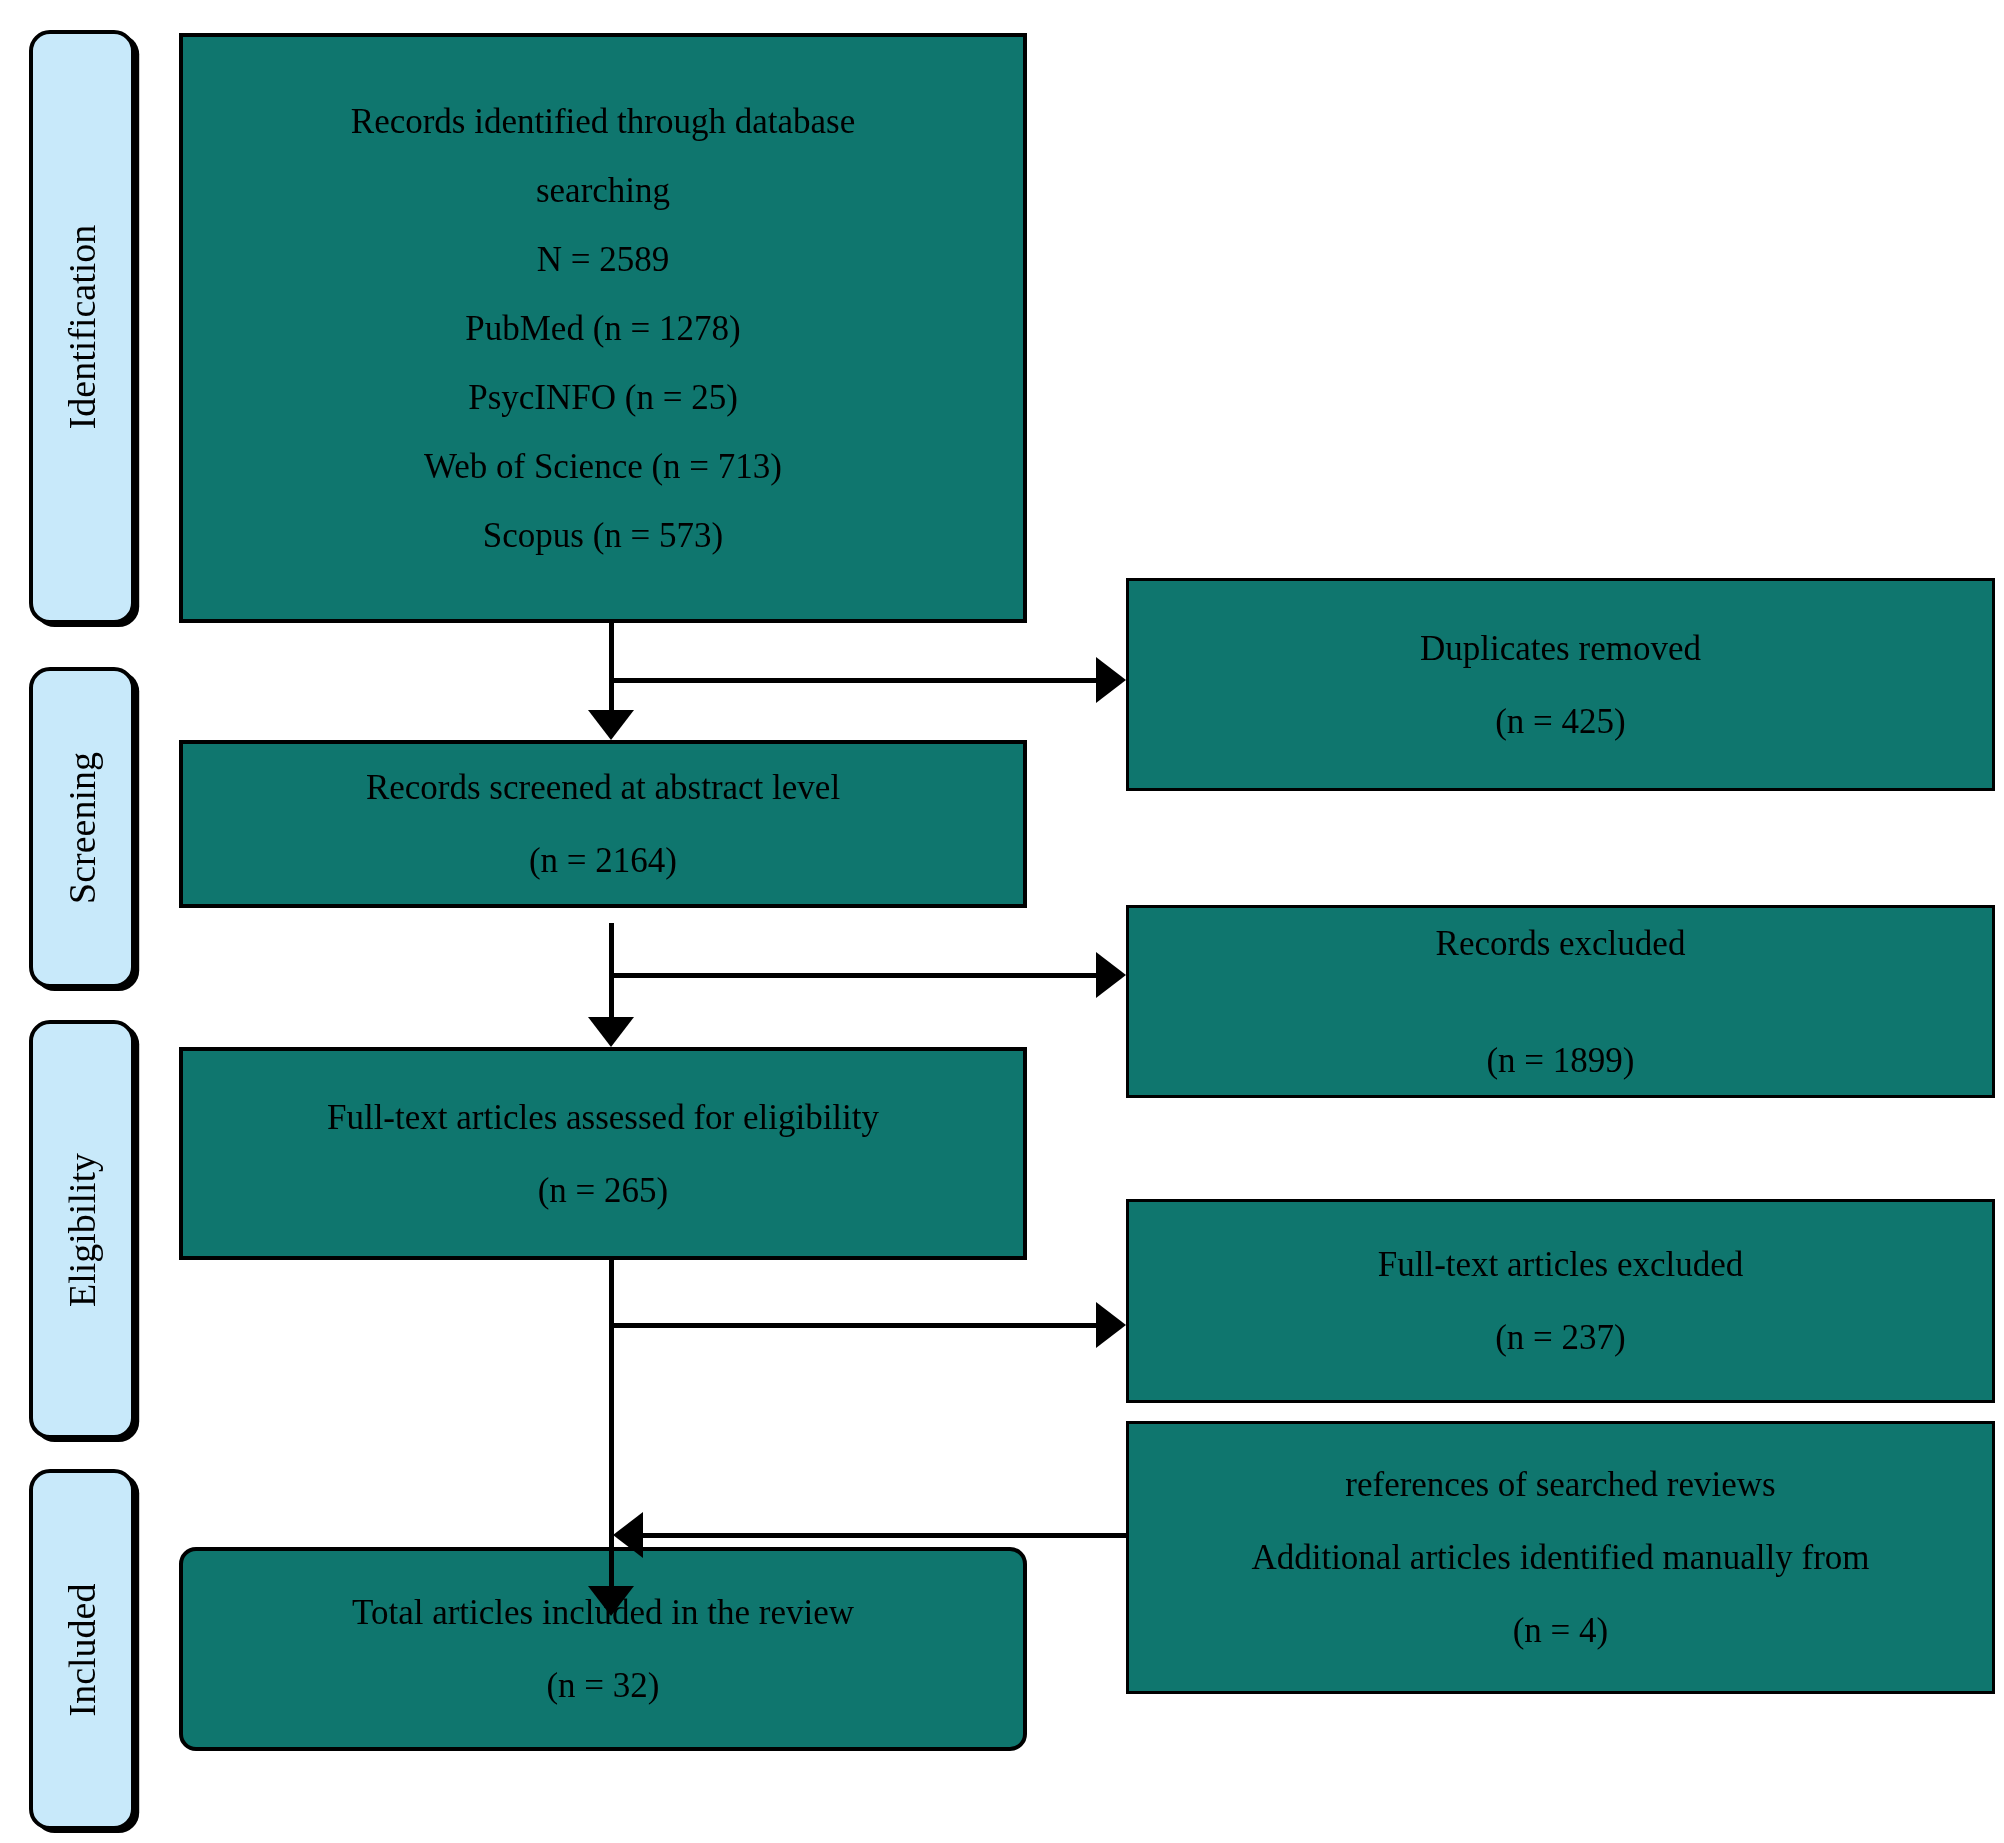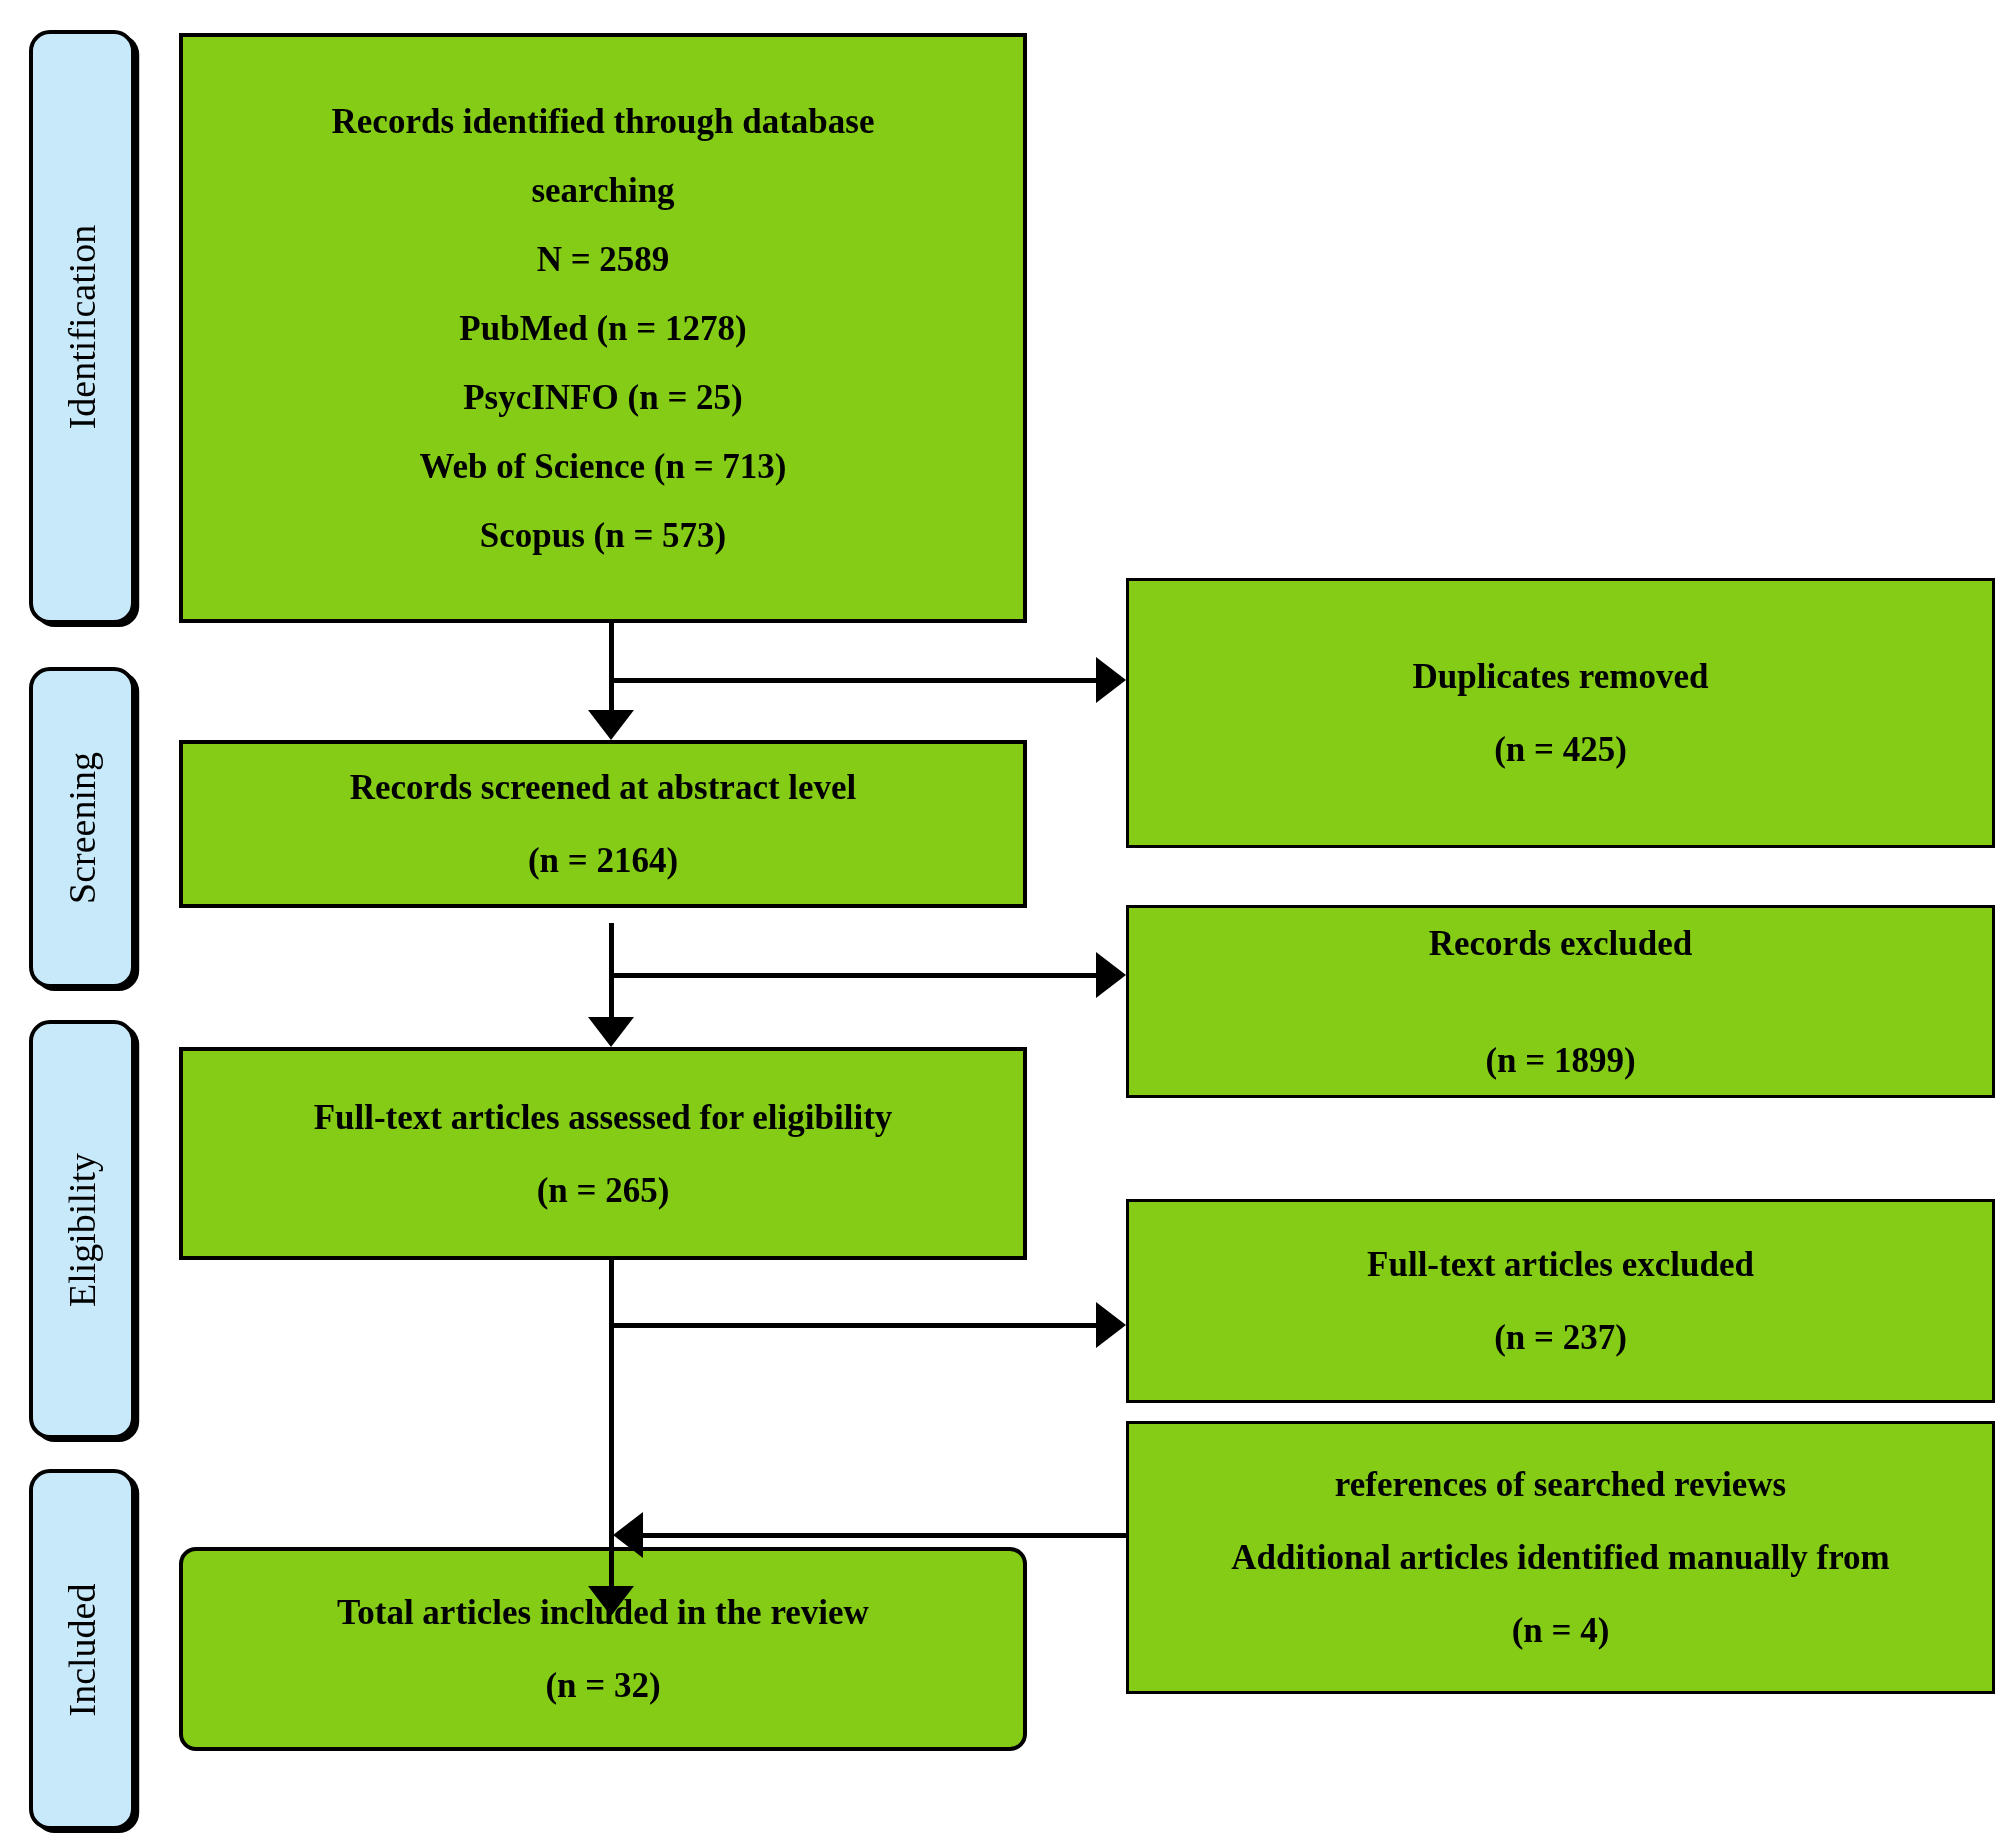--- a/index.html
+++ b/index.html
@@ -35,29 +35,28 @@
     transform: rotate(-90deg);
     white-space: nowrap;
     font-size: 38px;
     line-height: 1;
   }
 
   
   .fbox {
     position: absolute;
     box-sizing: border-box;
-    background: #84cc16;
+    background: #0f766e;
     border: 4.2px solid var(--ink, #000000);
     display: flex;
     flex-direction: column;
     align-items: center;
     justify-content: center;
     text-align: center;
     font-size: 35px;
-    font-weight: bold;
   }
   .fbox .bline {
     line-height: 73px;
     white-space: nowrap;
   }
   .main-col { left: 179px;  width: 848px; }
   .side-col { left: 1126px; width: 869px; }
   #box-identified .bline { line-height: 69px; }
 
   
@@ -122,21 +121,21 @@
   <div class="fbox main-col" style="top:1047px; height:213px;">
     <div class="bline">Full-text articles assessed for eligibility</div>
     <div class="bline">(n = 265)</div>
   </div>
 
   <div class="fbox main-col" style="top:1547px; height:204px;border-radius:17px;">
     <div class="bline">Total articles included in the review</div>
     <div class="bline">(n = 32)</div>
   </div>
 
-  <div class="fbox side-col" style="top:578px; height:270px; border-width:3.6px;">
+  <div class="fbox side-col" style="top:578px; height:213px; border-width:3.6px;">
     <div class="bline">Duplicates removed</div>
     <div class="bline">(n = 425)</div>
   </div>
 
   <div class="fbox side-col" style="top:905px; height:193px; border-width:3.6px;gap:44px;">
     <div class="bline">Records excluded</div>
     <div class="bline">(n = 1899)</div>
   </div>
 
   <div class="fbox side-col" style="top:1199px; height:204px; border-width:3.6px;">

